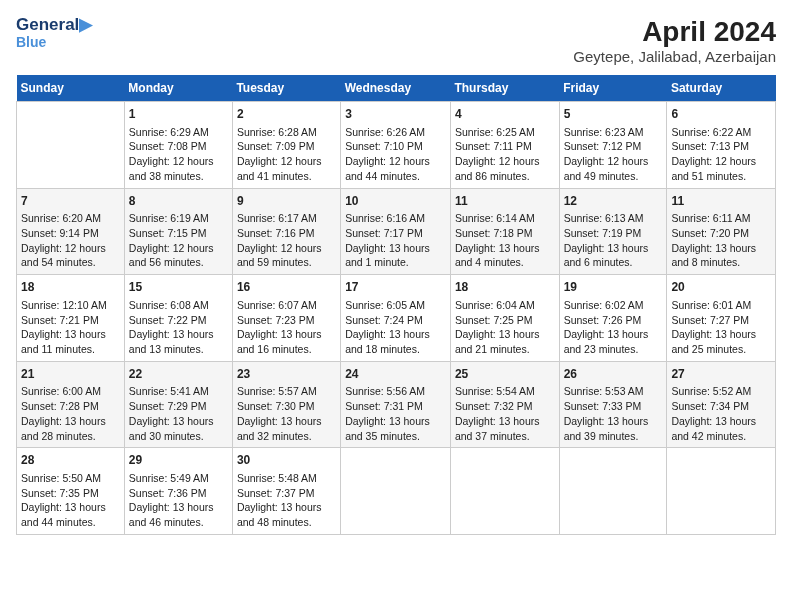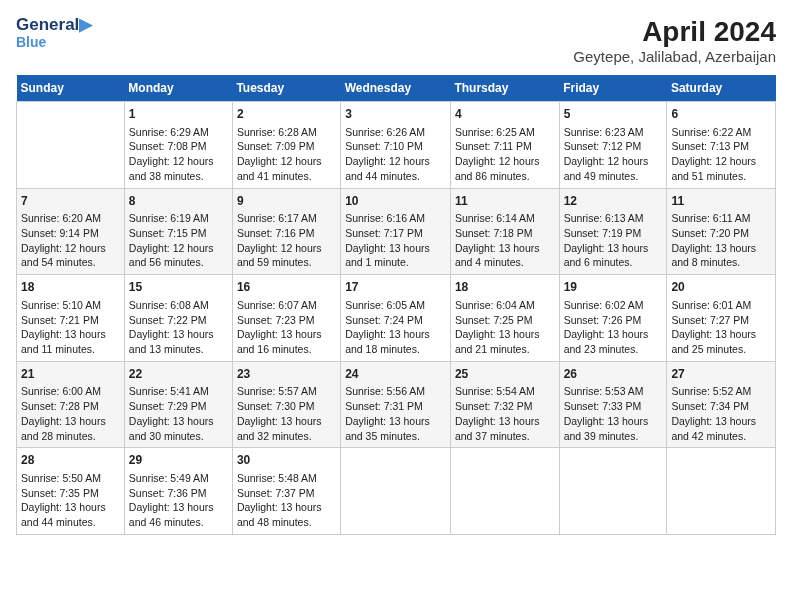--- a/index.html
+++ b/index.html
@@ -213,21 +213,21 @@
             <div>Sunrise: 6:11 AM</div>
             <div>Sunset: 7:20 PM</div>
             <div>Daylight: 13 hours and 8 minutes.</div>
           </div>
         </td>
       </tr>
       <tr class="week-row-0">
         <td>
           <div class="cell-content">
             <span class="day-number">18</span>
-            <div>Sunrise: 5:10 AM</div>
+            <div>Sunrise: 12:10 AM</div>
             <div>Sunset: 7:21 PM</div>
             <div>Daylight: 13 hours and 11 minutes.</div>
           </div>
         </td>
         <td>
           <div class="cell-content">
             <span class="day-number">15</span>
             <div>Sunrise: 6:08 AM</div>
             <div>Sunset: 7:22 PM</div>
             <div>Daylight: 13 hours and 13 minutes.</div>

